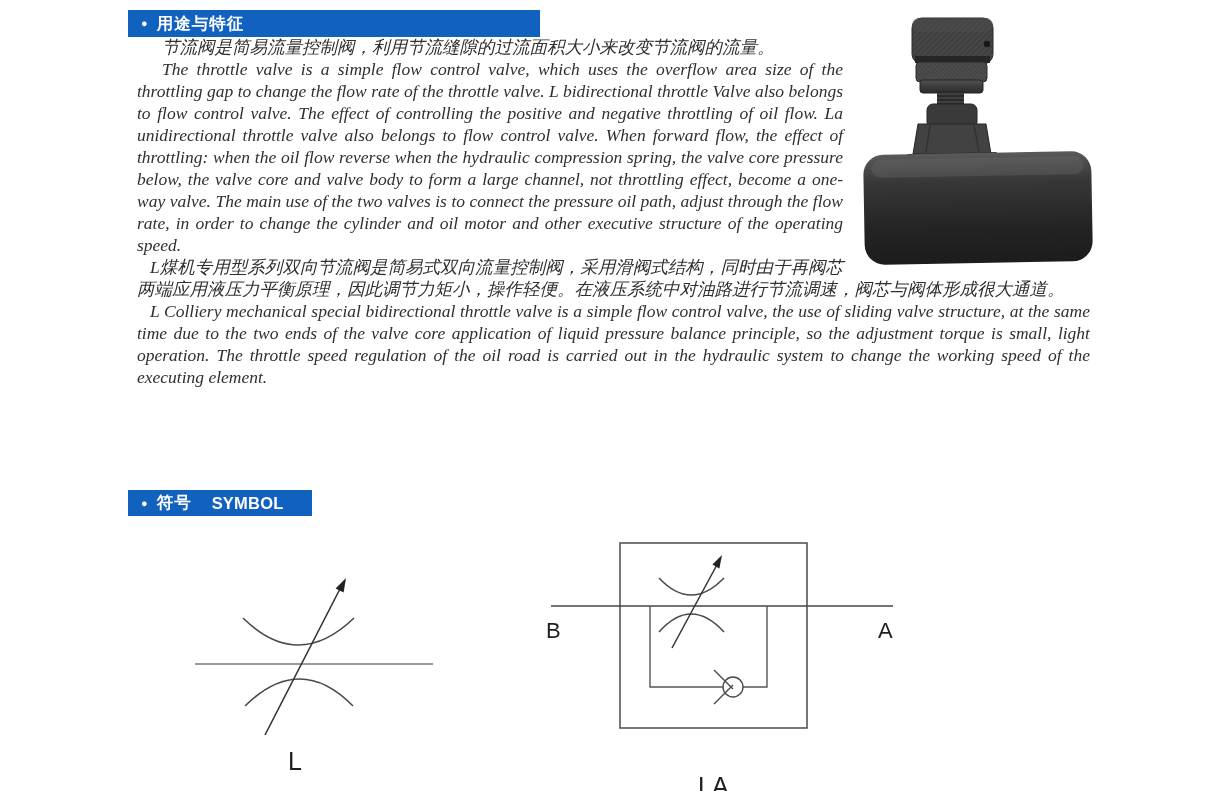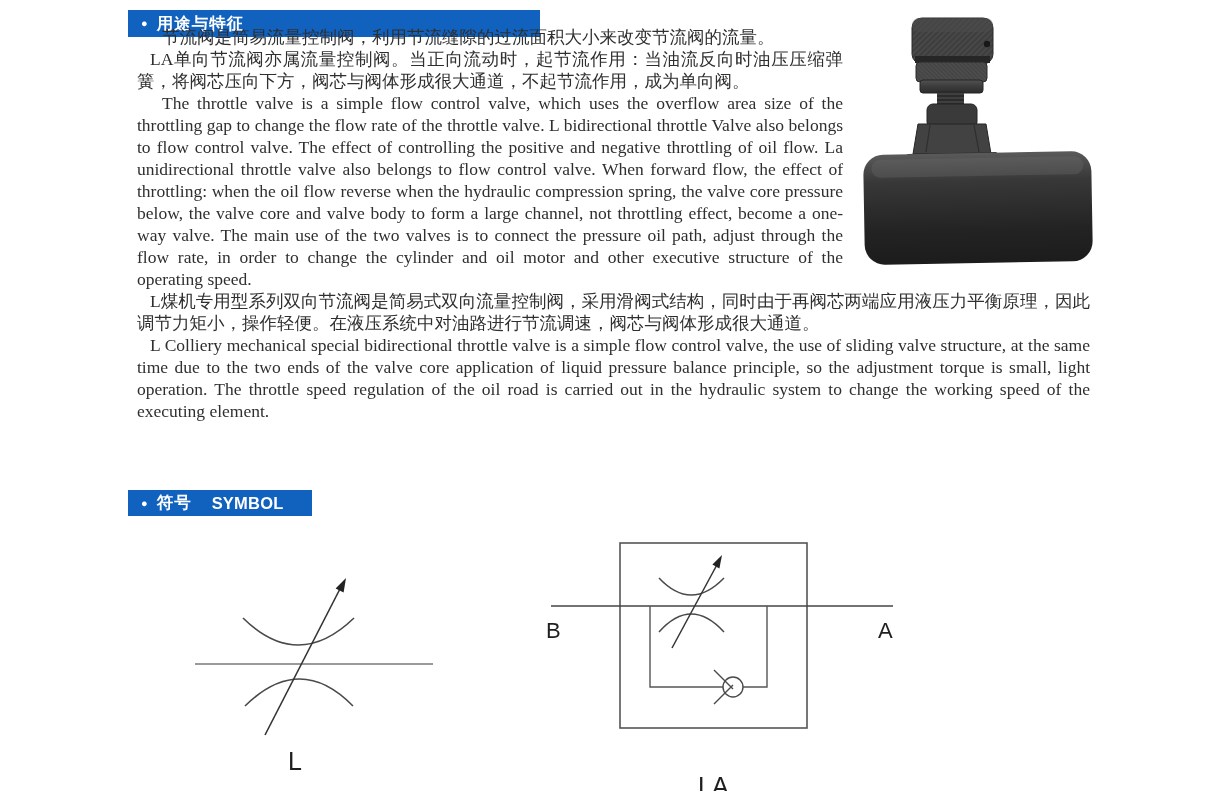--- a/index.html
+++ b/index.html
@@ -18,23 +18,24 @@
     display:flex; align-items:center; padding:0 0 0 13px;
   }
   .section-header .bullet { font-size:11px; margin-right:9px; line-height:1; }
   .section-header .h-zh { margin-right:20px; letter-spacing:1px; }
   .section-header .h-en { letter-spacing:0.2px; }
   .h1 { top:10px; width:412px; height:27px; }
   .h2 { top:490px; width:184px; height:26px; }
 
   
   .body-text {
-    position:absolute; left:137px; top:26px; width:953px;
+    position:absolute; left:137px; top:36px; width:953px;
     font-size:17.5px; line-height:22px; color:var(--body-text,#2f2f2f);
     text-align:justify;
+    font-style:italic;
   }
   .body-text p { margin:0; }
   .indent-full { text-indent:25px; }
   .indent-half { text-indent:13px; }
   .photo-spacer { float:right; width:247px; height:230px; }
 
   
   .product-photo { position:absolute; left:858px; top:12px; width:238px; height:258px; }
 
   
@@ -104,21 +105,20 @@
       <g transform="rotate(-1 120 195)">
         <rect x="6" y="141" width="228" height="110" rx="20" fill="url(#bodyGrad)"></rect>
         <rect x="14" y="146" width="212" height="18" rx="9" fill="#6a6a6a" opacity="0.35"></rect>
       </g>
     </svg>
   </div>
 
   <div class="body-text">
     <div class="photo-spacer"></div>
     <p class="indent-full">节流阀是简易流量控制阀，利用节流缝隙的过流面积大小来改变节流阀的流量。</p>
-    <p class="indent-half">LA单向节流阀亦属流量控制阀。当正向流动时，起节流作用：当油流反向时油压压缩弹簧，将阀芯压向下方，阀芯与阀体形成很大通道，不起节流作用，成为单向阀。</p>
     <p class="indent-full">The throttle valve is a simple flow control valve, which uses the overflow area size of the throttling gap to change the flow rate of the throttle valve. L bidirectional throttle Valve also belongs to flow control valve. The effect of controlling the positive and negative throttling of oil flow. La unidirectional throttle valve also belongs to flow control valve.  When forward flow, the effect of throttling: when the oil flow reverse when the hydraulic compression spring, the valve core pressure below, the valve core and valve body to form a large channel, not throttling effect, become a one-way valve. The main use of the two valves is to connect the pressure oil path, adjust through the flow rate, in order to change the cylinder and oil motor and other executive structure of the operating speed.</p>
     <p class="indent-half">L煤机专用型系列双向节流阀是简易式双向流量控制阀，采用滑阀式结构，同时由于再阀芯两端应用液压力平衡原理，因此调节力矩小，操作轻便。在液压系统中对油路进行节流调速，阀芯与阀体形成很大通道。</p>
     <p class="indent-half">L Colliery mechanical special bidirectional throttle valve is a simple flow control valve, the use of sliding valve structure, at the same time due to the two ends of the valve core application of liquid pressure balance principle, so the adjustment torque is small, light operation. The throttle speed regulation of the oil road is carried out in the hydraulic system to change the working speed of the executing element.</p>
   </div>
 
   <div class="section-header h2">
     <span class="bullet">●</span>
     <span class="h-zh">符号</span>
     <span class="h-en">SYMBOL</span>
   </div>

